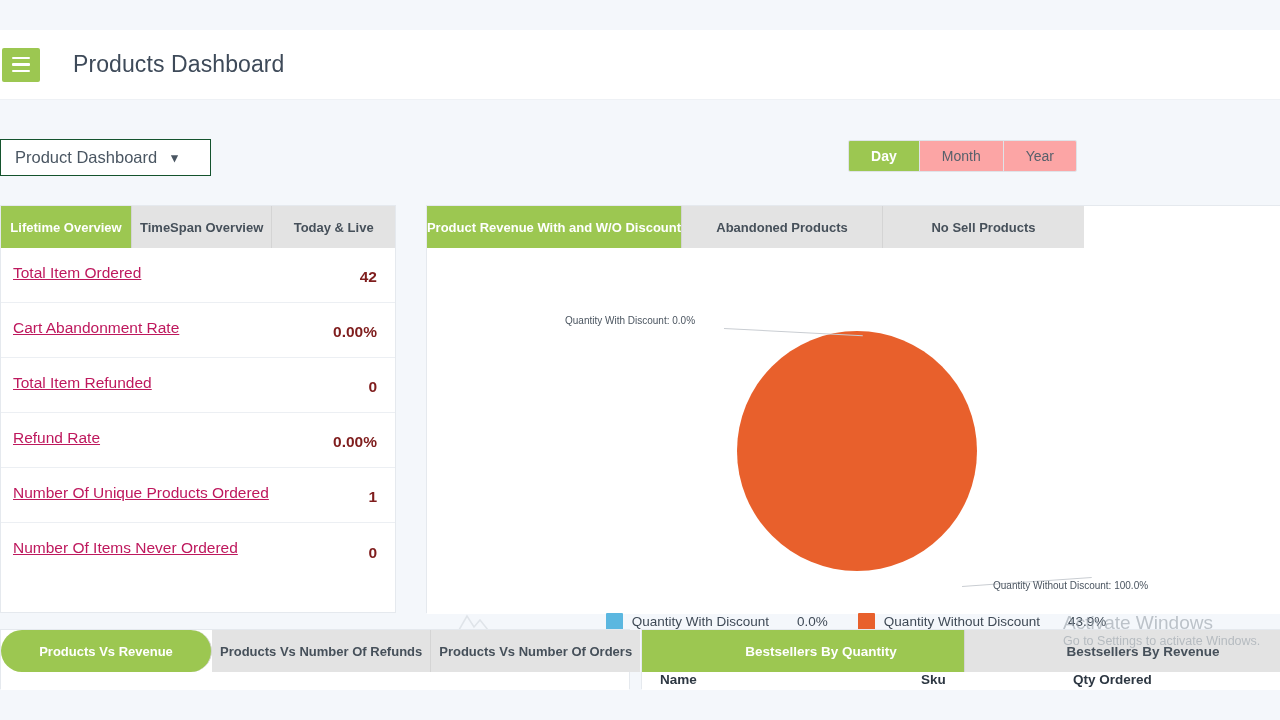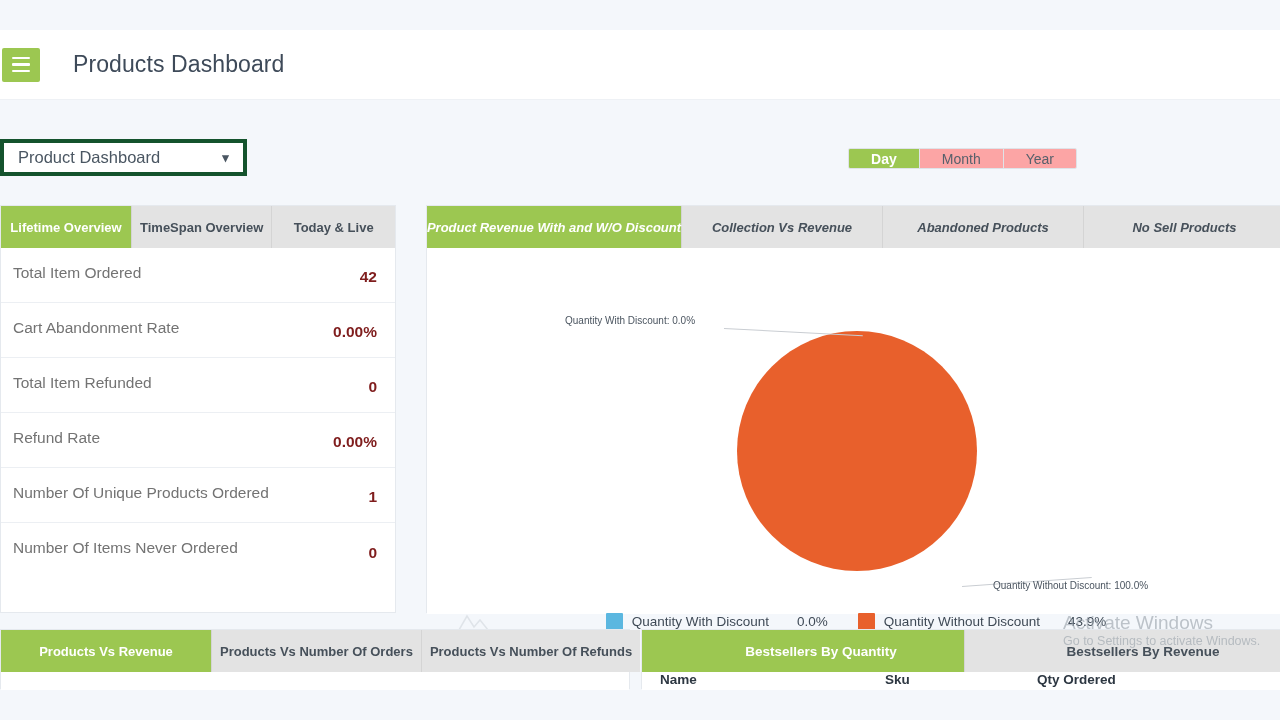--- a/index.html
+++ b/index.html
@@ -32,31 +32,31 @@
     letter-spacing: .1px;
   }
 
   
   .controls {
     position: absolute; top: 100px; left: 0; width: 1280px; height: 72px;
   }
   .dropdown {
     position: absolute; left: 0; top: 39px;
     height: 37px; min-width: 211px;
-    background: #fff; border: 4px solid #14532d;
+    background: #fff; border: 1px solid #14532d;
     display: flex; align-items: center; padding: 0 14px;
-    font-size: 16.5px; color: #4a5662; cursor: pointer; gap: 48px;
+    font-size: 16.5px; color: #4a5662; cursor: pointer;
   }
   .dropdown .caret {
     margin-left: 14px; font-size: 13px; color: #4a5662; font-weight: bold;
   }
   .seg {
-    position: absolute; right: 203px; top: 48px;
+    position: absolute; right: 203px; top: 40px;
     display: flex; border: 1px solid #dfe3e8; background: #fff;
-    height: 21px; border-radius: 2px; overflow: hidden;
+    height: 32px; border-radius: 2px; overflow: hidden;
   }
   .seg .segbtn {
     padding: 0 22px; display: flex; align-items: center; justify-content: center;
     font-size: 14px; color: #57606b; cursor: pointer;
     border-right: 1px solid #dfe3e8; background: #fca5a5; min-width: 66px;
   }
   .seg .segbtn:last-child { border-right: none; }
   .seg .segbtn.active { background: #9cc751; color: #fff; font-weight: 600; }
   .daterange {
     position: absolute; left: 1096px; top: 140px;
@@ -83,32 +83,32 @@
     position: absolute; left: 0; top: 205px; width: 396px; height: 408px;
   }
   .left-card .tabbar .tab { flex: 1; font-size: 13px; }
   .left-card .tabbar .tab.active { flex: 0 0 131px; }
   .metric-list { background: #fff; }
   .metric {
     display: flex; align-items: flex-start; justify-content: space-between;
     padding: 16px 18px 16px 12px; border-bottom: 1px solid #eceff3;
     min-height: 55px;
   }
-  .metric-label { font-size: 15.5px; color: #737373; line-height: 1.2; }
+  .metric-label { font-size: 15.5px; color: #be185d; line-height: 1.2; text-decoration: underline; }
   .metric-value {
     font-size: 15.5px; color: #7f1d1d; font-weight: 600;
     align-self: flex-end; white-space: nowrap;
   }
   .metric:last-child { border-bottom: none; }
 
   
   .right-card {
     position: absolute; left: 426px; top: 205px; width: 860px; height: 408px;
   }
-  .right-card .tabbar .tab { width: 201px; font-style: italic; }
+  .right-card .tabbar .tab { width: 201px; }
   .right-card .tabbar .tab.active { width: 255px; }
   .chart-area { position: relative; height: 366px; background: #fff; }
   .pie {
     position: absolute; left: 310px; top: 83px;
     width: 240px; height: 240px; border-radius: 50%;
     background: #e8602c;
   }
   .lbl { position: absolute; font-size: 10px; color: #4b5560; white-space: nowrap; }
   .lbl-top { left: 138px; top: 67px; }
   .lbl-bot { left: 566px; top: 332px; }
@@ -125,32 +125,32 @@
   .lg-name { font-size: 13.5px; color: #3f4a56; }
   .lg-val { font-size: 13.5px; color: #3f4a56; margin-left: 28px; }
   .watermark-chart {
     position: absolute; left: 18px; top: 360px; width: 60px; height: 26px;
     opacity: .22;
   }
 
   
   .bl-card { position: absolute; left: 0; top: 629px; width: 630px; height: 60px; }
   .bl-card .tabbar .tab { flex: 1; font-size: 13px; }
-  .bl-card .tabbar .tab.active { flex: 0 0 211px; }
+  .bl-card .tabbar .tab.active { flex: 0 0 211px; border-radius: 21px; }
   .bl-body { height: 18px; background: #fff; }
 
   .br-card { position: absolute; left: 641px; top: 629px; width: 645px; height: 60px; }
   .br-card .tabbar .tab { flex: 1; font-weight: 600; font-size: 13.5px; padding-left: 44px; }
   .br-card .tabbar .tab.active { flex: 0 0 323px; }
   .br-body { height: 18px; background: #fff; position: relative; overflow: hidden; }
   .thead {
     display: flex; padding: 0 18px; font-size: 13.5px; color: #2d3742;
     font-weight: bold; position: absolute; top: 0; left: 0; right: 0;
   }
-  .th-name { width: 225px; }
+  .th-name { width: 261px; }
   .th-sku { width: 152px; }
   .th-qty { width: 160px; }
 
   
   .activate {
     position: absolute; left: 1063px; top: 612px; width: 220px;
     text-align: left; pointer-events: none; user-select: none;
   }
   .activate .a1 { font-size: 19px; color: #9aa3ab; opacity: .62; line-height: 1.15; }
   .activate .a2 { font-size: 12.5px; color: #9aa3ab; opacity: .62; }
@@ -217,21 +217,20 @@
     <div class="metric">
       <span class="metric-label">Number Of Items Never Ordered</span>
       <span class="metric-value">0</span>
     </div>
   </div>
 </div>
 
 <div class="panel right-card">
   <div class="tabbar">
     <div class="tab active">Product Revenue With and W/O Discount</div>
-    <div class="tab">Collection Vs Revenue</div>
     <div class="tab">Abandoned Products</div>
     <div class="tab">No Sell Products</div>
   </div>
 
   <div class="chart-area">
     <div class="pie"></div>
 
     <div class="leader leader-top"></div>
     <div class="lbl lbl-top">Quantity With Discount: 0.0%</div>
 
@@ -255,22 +254,22 @@
           <span class="lg-val">43.9%</span>
         </div>
       </div>
     </div>
   </div>
 </div>
 
 <div class="panel bl-card">
   <div class="tabbar">
     <div class="tab active">Products Vs Revenue</div>
+    <div class="tab">Products Vs Number Of Refunds</div>
     <div class="tab">Products Vs Number Of Orders</div>
-    <div class="tab">Products Vs Number Of Refunds</div>
   </div>
   <div class="bl-body"></div>
 </div>
 
 <div class="panel br-card">
   <div class="tabbar">
     <div class="tab active">Bestsellers By Quantity</div>
     <div class="tab">Bestsellers By Revenue</div>
   </div>
   <div class="br-body">

